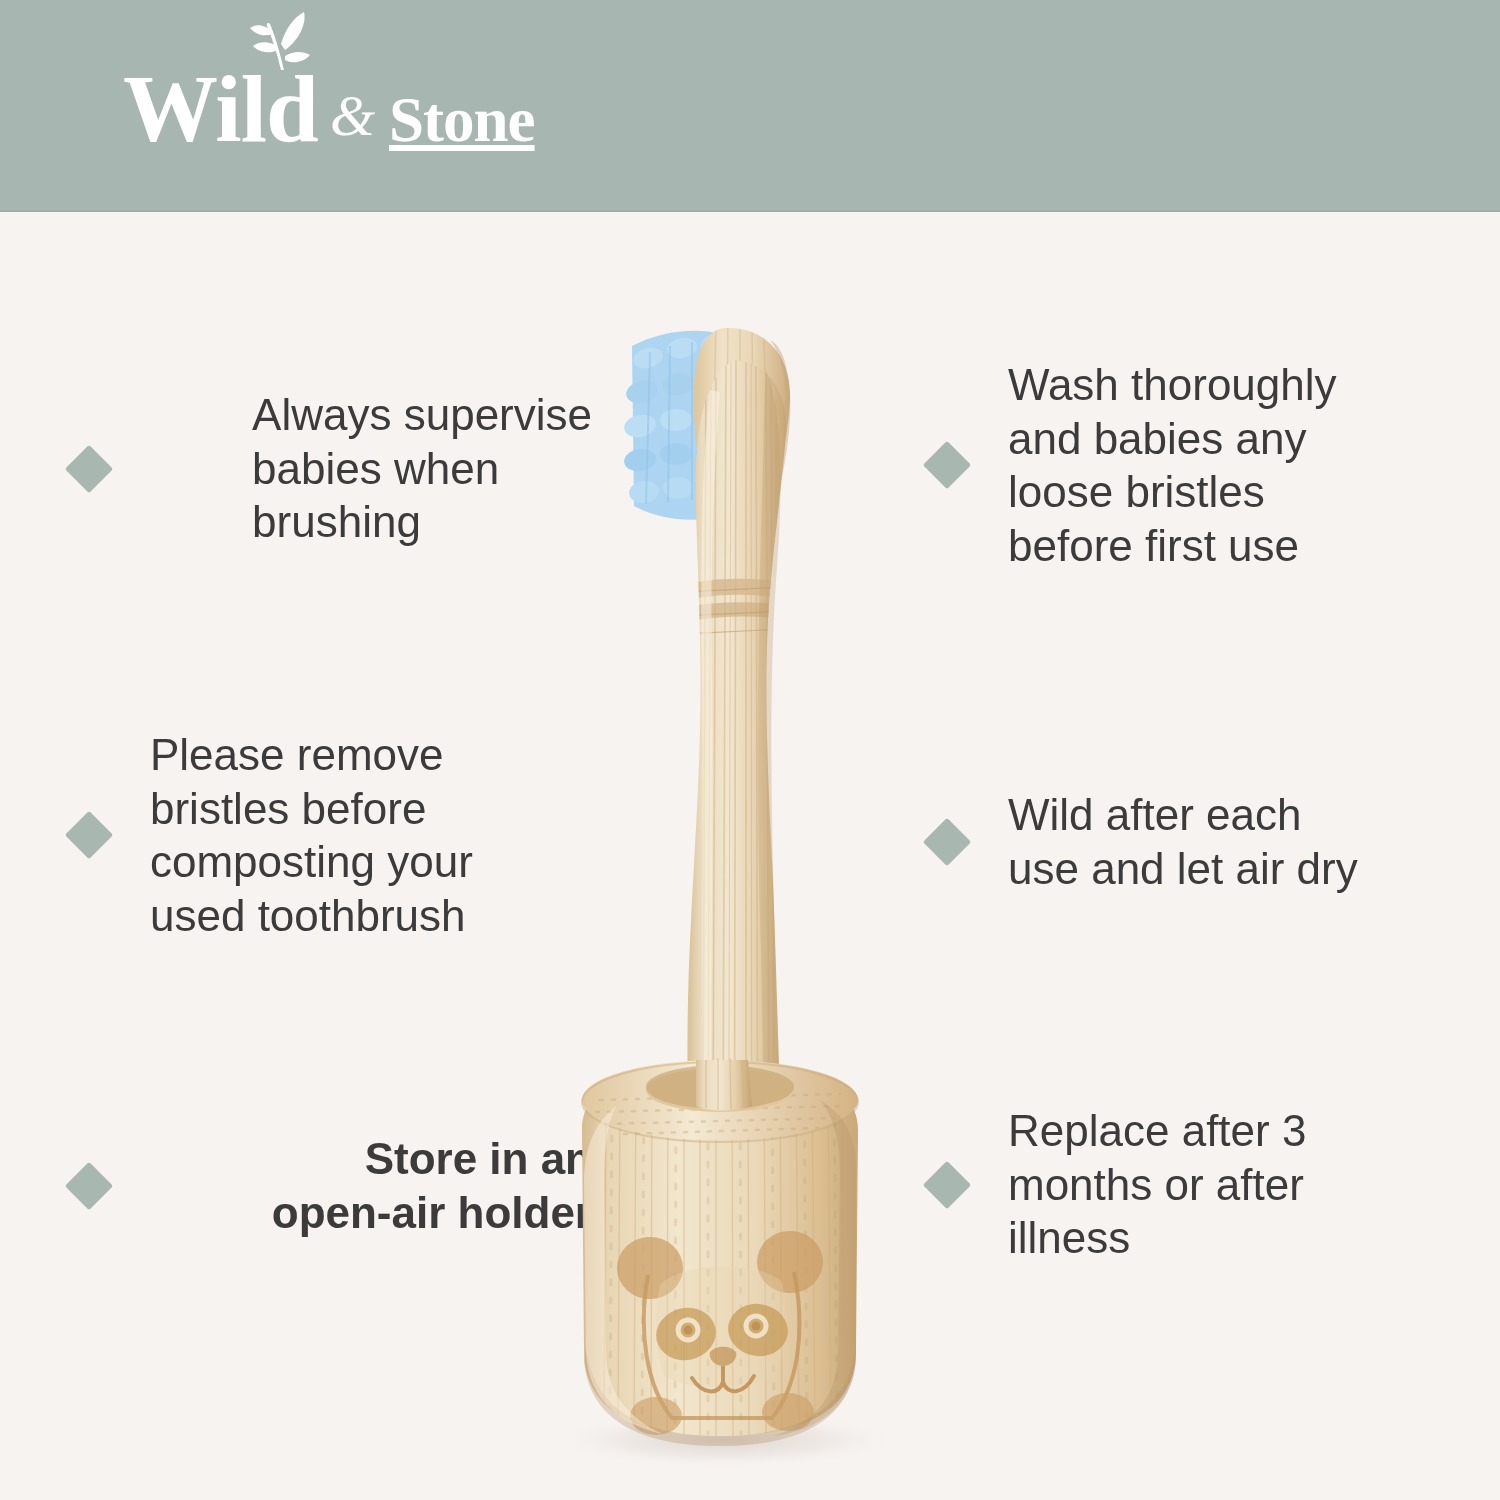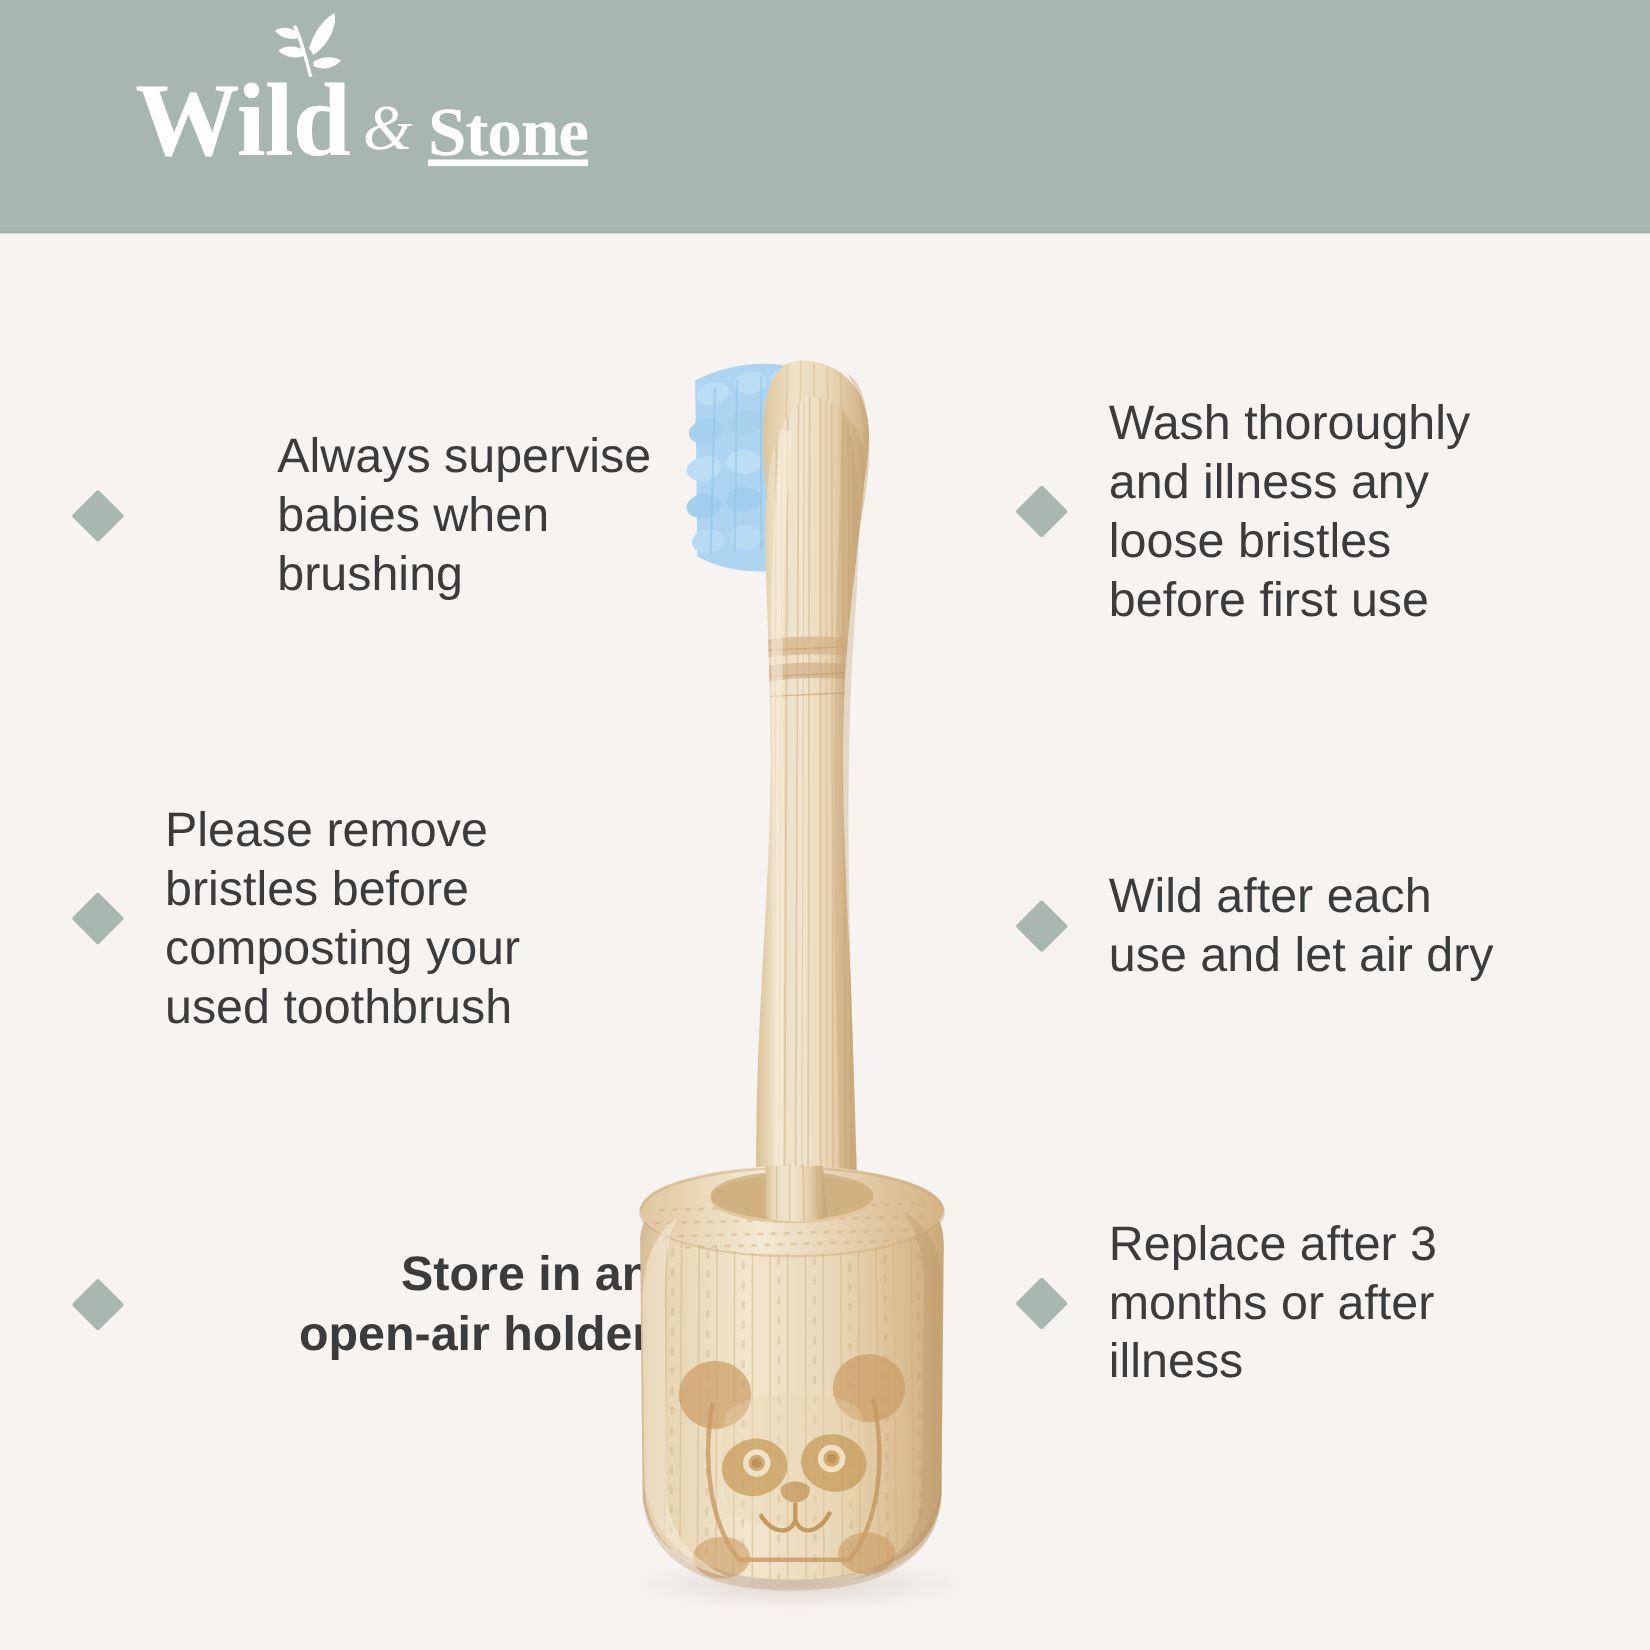--- a/index.html
+++ b/index.html
@@ -111,21 +111,21 @@
 
 <div class="tip col-left tip-l3">
   <span class="bullet"></span>
   <span class="tip-text">Store in an
 open-air holder</span>
 </div>
 
 <div class="tip col-right tip-r1">
   <span class="bullet"></span>
   <span class="tip-text">Wash thoroughly
-and illness any
+and babies any
 loose bristles
 before first use</span>
 </div>
 
 <div class="tip col-right tip-r2">
   <span class="bullet"></span>
   <span class="tip-text">Wild after each
 use and let air dry</span>
 </div>
 

